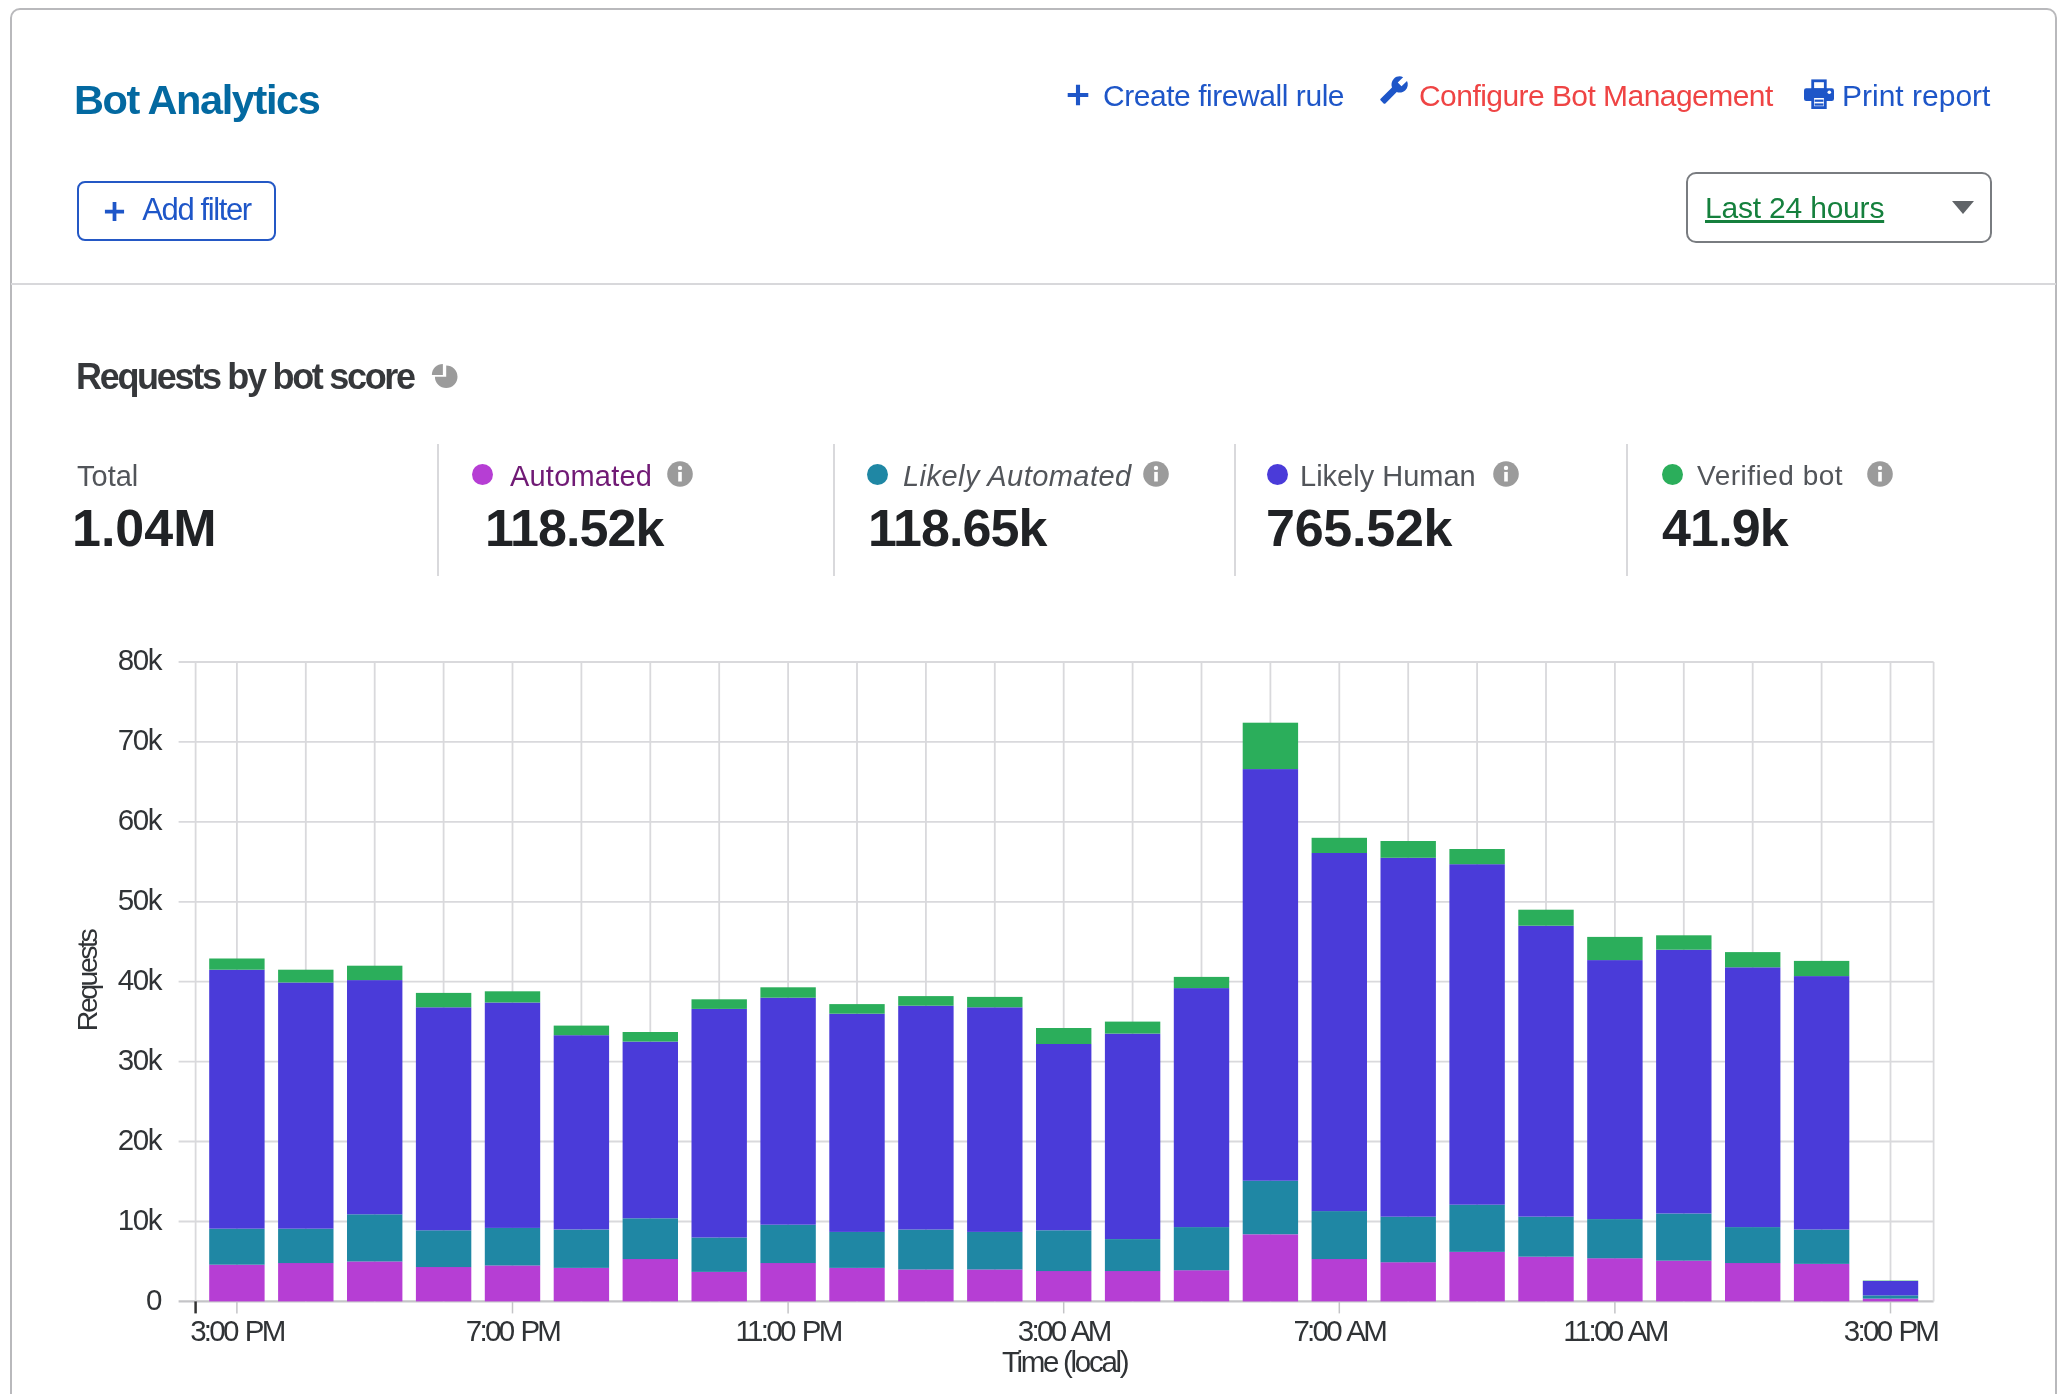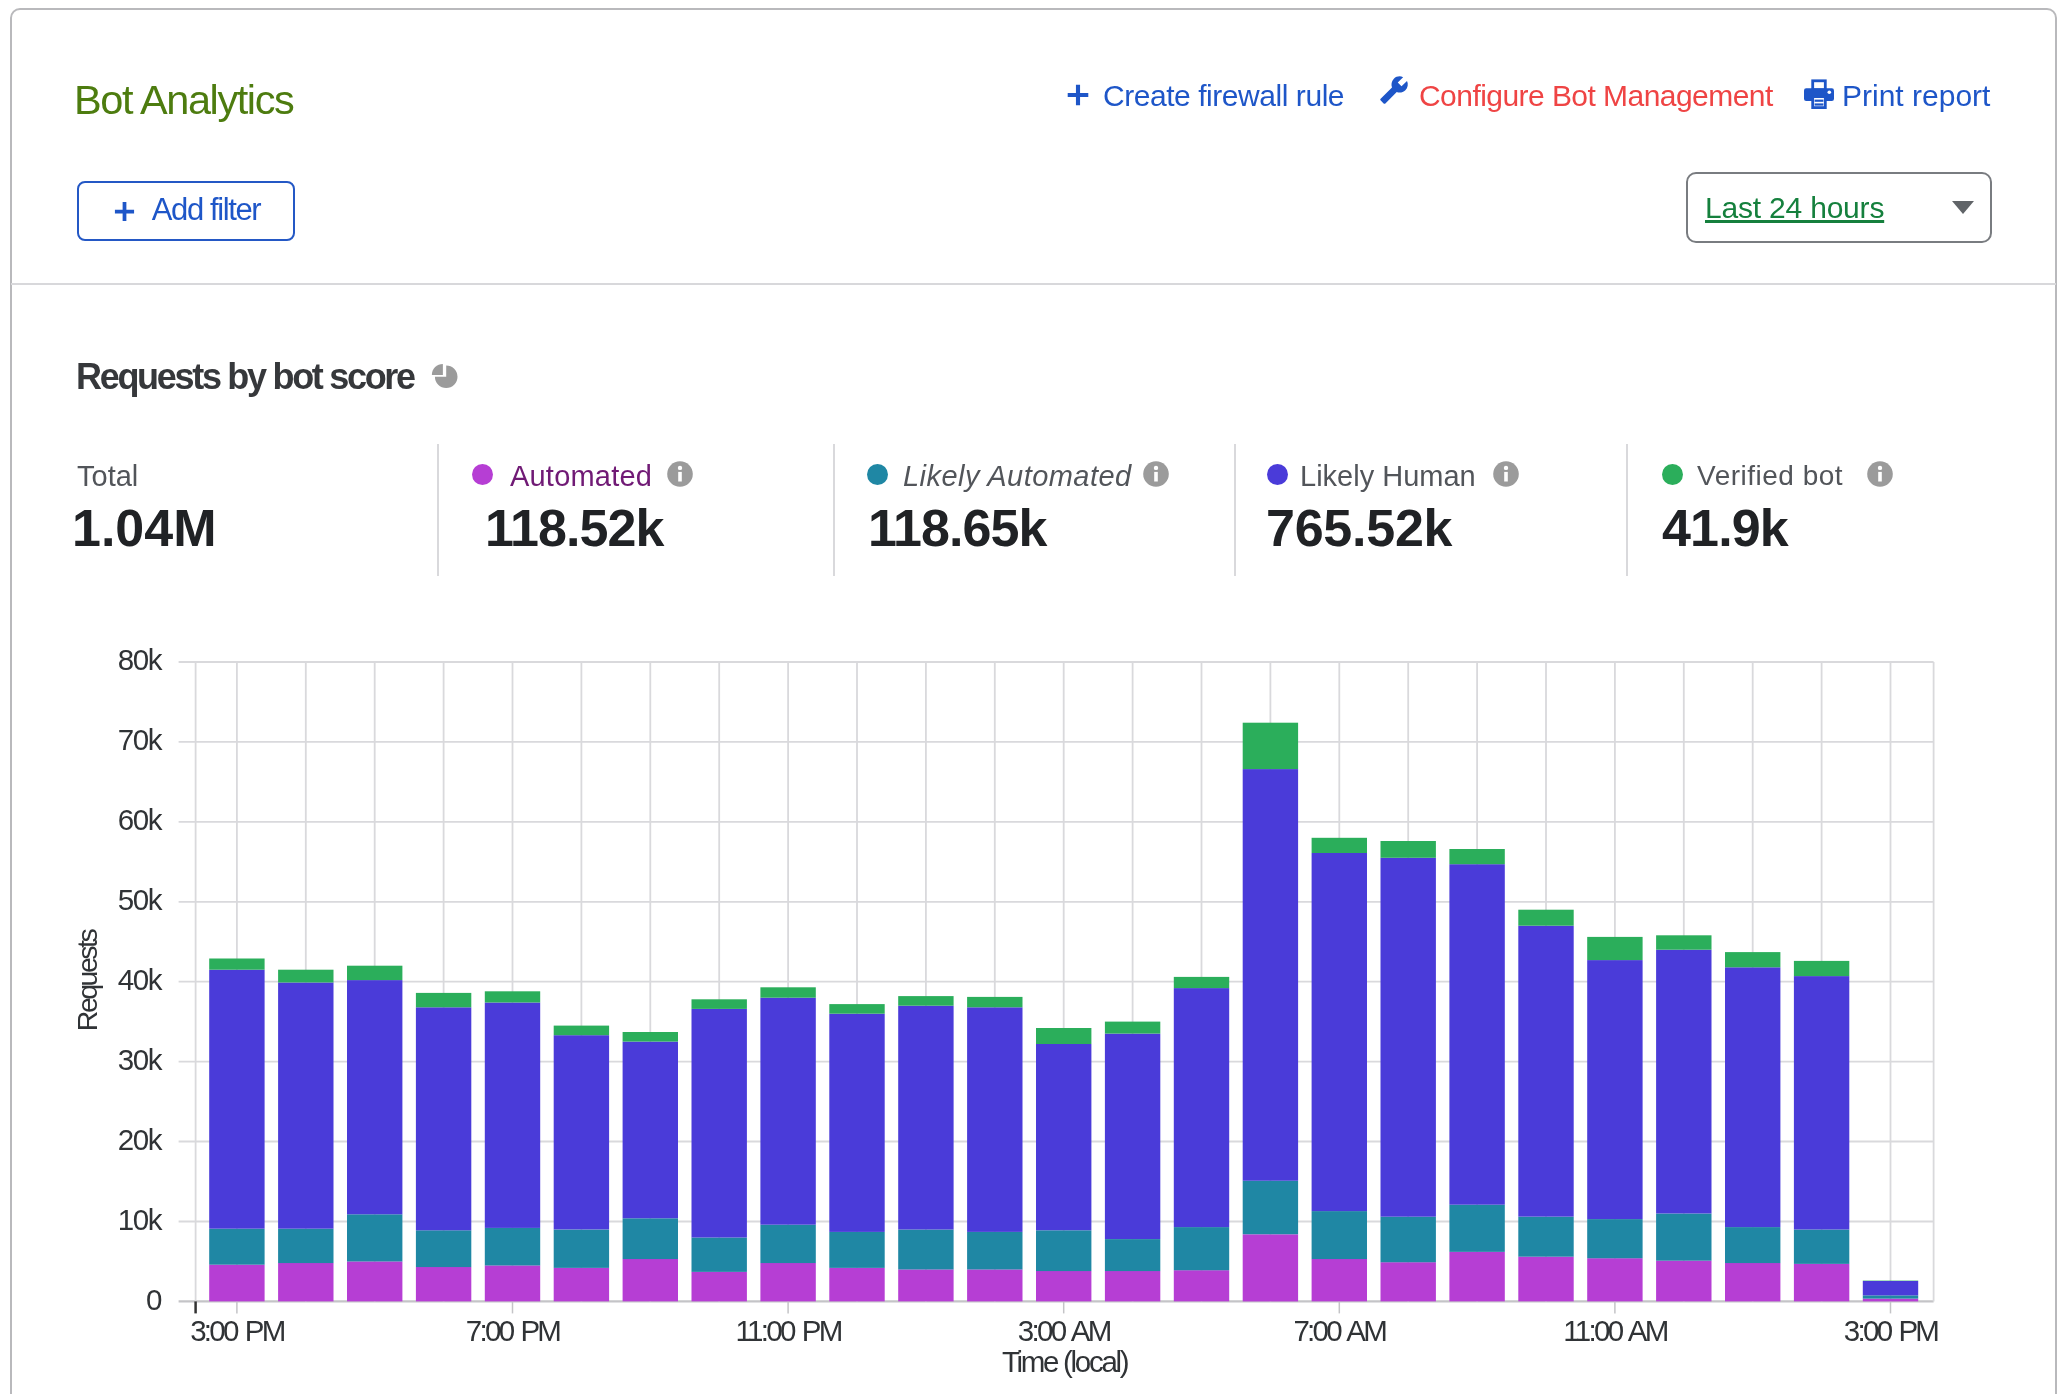--- a/index.html
+++ b/index.html
@@ -3,21 +3,21 @@
 <meta charset="utf-8">
 <style>
 * { margin:0; padding:0; box-sizing:border-box; }
 html,body { width:2070px; height:1394px; background:#fff; font-family:"Liberation Sans", sans-serif; overflow:hidden; }
 .abs { position:absolute; }
 </style>
 </head>
 <body>
 <div class="abs" style="left:10px;top:8px;width:2047px;height:1500px;border:2px solid #b9b9bc;border-radius:10px;"></div>
 
-<div class="abs" style="left:74px;top:76px;font-size:41.5px;font-weight:normal;letter-spacing:-1.4px;color:#4d7c0f;">Bot Analytics</div>
+<div class="abs" style="left:74px;top:76px;font-size:41.5px;font-weight:bold;letter-spacing:-1.4px;color:#0369a1;">Bot Analytics</div>
 
 <div class="abs" style="left:1065px;top:82px;">
 <svg width="26" height="26" viewBox="0 0 24 24">
       <path d="M10.1 2.5h3.8v7.6h7.6v3.8h-7.6v7.6h-3.8v-7.6H2.5v-3.8h7.6z" fill="#1e56c8"></path>
     </svg>
 </div>
 <div class="abs" style="left:1103px;top:79px;font-size:30px;letter-spacing:-0.45px;color:#1e56c8;">Create firewall rule</div>
 <svg width="30" height="30" viewBox="0 0 24 24" style="position:absolute;left:1379px;top:75px;">
 <g transform="scale(-1,1) translate(-24,0)">
 <path d="M22.7 19l-9.1-9.1c.9-2.3.4-5-1.5-6.9-2-2-5-2.4-7.4-1.3L9 6 6 9 1.6 4.7C.4 7.1.9 10.1 2.9 12.1c1.9 1.9 4.6 2.4 6.9 1.5l9.1 9.1c.4.4 1 .4 1.4 0l2.3-2.3c.5-.4.5-1.1.1-1.4z" fill="#1e56c8"></path>
@@ -27,21 +27,21 @@
 <svg width="32" height="32" viewBox="0 0 32 32" style="position:absolute;left:1803px;top:78px;">
 <rect x="9.7" y="2.8" width="12.6" height="9" fill="none" stroke="#1e56c8" stroke-width="2.8"></rect>
 <rect x="1" y="10.3" width="30" height="12.6" rx="2.2" fill="#1e56c8"></rect>
 <circle cx="26.3" cy="14.3" r="1.8" fill="#fff"></circle>
 <rect x="9.7" y="18.6" width="12.6" height="11" fill="#fff" stroke="#1e56c8" stroke-width="2.8"></rect>
 <rect x="11.6" y="21.6" width="8.8" height="2.2" fill="#1e56c8"></rect>
 <rect x="11.6" y="25.4" width="8.8" height="2.2" fill="#1e56c8"></rect>
 </svg>
 <div class="abs" style="left:1842px;top:79px;font-size:30px;letter-spacing:0px;color:#1e56c8;">Print report</div>
 
-<div class="abs" style="left:77px;top:181px;width:218px;height:60px;border:2.5px solid #2458c5;border-radius:8px;color:#1e56c8;font-size:31px;letter-spacing:-1.4px;display:flex;align-items:center;justify-content:center;">
+<div class="abs" style="left:77px;top:181px;width:199px;height:60px;border:2.5px solid #2458c5;border-radius:8px;color:#1e56c8;font-size:31px;letter-spacing:-1.4px;display:flex;align-items:center;justify-content:center;">
 <svg width="25" height="25" viewBox="0 0 24 24" style="margin-right:15px;">
       <path d="M10.2 2.8h3.6v7.4h7.4v3.6h-7.4v7.4h-3.6v-7.4H2.8v-3.6h7.4z" fill="#1e56c8"></path>
     </svg>
 <span style="margin-top:-2px;">Add filter</span>
   </div>
 
 <div class="abs" style="left:1686px;top:172px;width:306px;height:71px;border:2px solid #797c80;border-radius:10px;"></div>
 <div class="abs" style="left:1705px;top:191px;font-size:30px;letter-spacing:-0.2px;color:#15803d;text-decoration:underline;">Last 24 hours</div>
 <div class="abs" style="left:1952px;top:201px;width:0;height:0;border-left:11px solid transparent;border-right:11px solid transparent;border-top:13px solid #606468;"></div>
 

